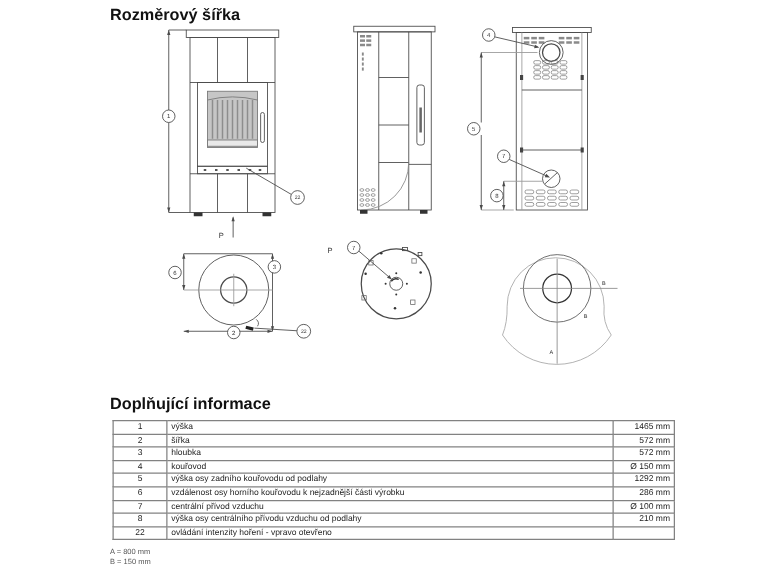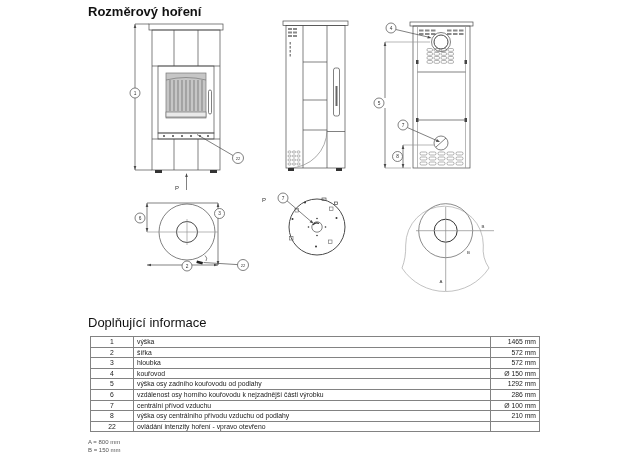--- a/index.html
+++ b/index.html
@@ -1,37 +1,37 @@
 <!DOCTYPE html>
 <html><head>
 <meta charset="utf-8">
 <style>
   html,body{margin:0;padding:0;}
   body{width:624px;height:460px;background:#fff;position:relative;overflow:hidden;
        font-family:"Liberation Sans",sans-serif;}
   .page-title{position:absolute;left:88px;top:4px;font-size:13px;font-weight:bold;color:#111;margin:0;}
-  .section-title{position:absolute;left:88px;top:315px;font-size:13px;font-weight:normal;color:#111;margin:0;}
+  .section-title{position:absolute;left:88px;top:315px;font-size:13px;font-weight:bold;color:#111;margin:0;}
   #drawing{position:absolute;left:0;top:0;}
   #drawing text{stroke:none;fill:#333;text-anchor:middle;font-family:"Liberation Sans",sans-serif;}
   .co{font-size:4.8px;}
   .co2{font-size:4.1px;}
   .plab{font-size:6px;text-anchor:start;fill:#222;}
   .slab{font-size:4.4px;fill:#444;}
   table.info{position:absolute;left:90px;top:336px;width:450px;border-collapse:collapse;table-layout:fixed;}
   table.info td{border:1px solid #828282;font-size:6.8px;color:#222;height:9.6px;
                 padding:0 3px;white-space:nowrap;overflow:hidden;line-height:9.6px;}
   td.num{width:36px;text-align:center;padding:0;}
   td.desc{text-align:left;}
   td.val{width:42px;text-align:right;}
   .footnotes{position:absolute;left:88px;top:438px;font-size:6px;color:#555;line-height:8px;}
 </style>
 </head>
 <body>
 
-<h1 class="page-title">Rozměrový hoření</h1>
+<h1 class="page-title">Rozměrový šířka</h1>
 
 <svg id="drawing" width="624" height="312" viewBox="0 0 624 312">
 
   <g stroke="#4a4a4a" fill="none" stroke-width="0.7">
     <rect x="149" y="24" width="74" height="6"></rect>
     <rect x="152" y="30" width="68" height="140"></rect>
     <line x1="174" y1="30" x2="174" y2="66"></line>
     <line x1="198" y1="30" x2="198" y2="66"></line>
     <line x1="152" y1="66" x2="220" y2="66"></line>
     <rect x="158" y="66" width="56" height="67"></rect>

